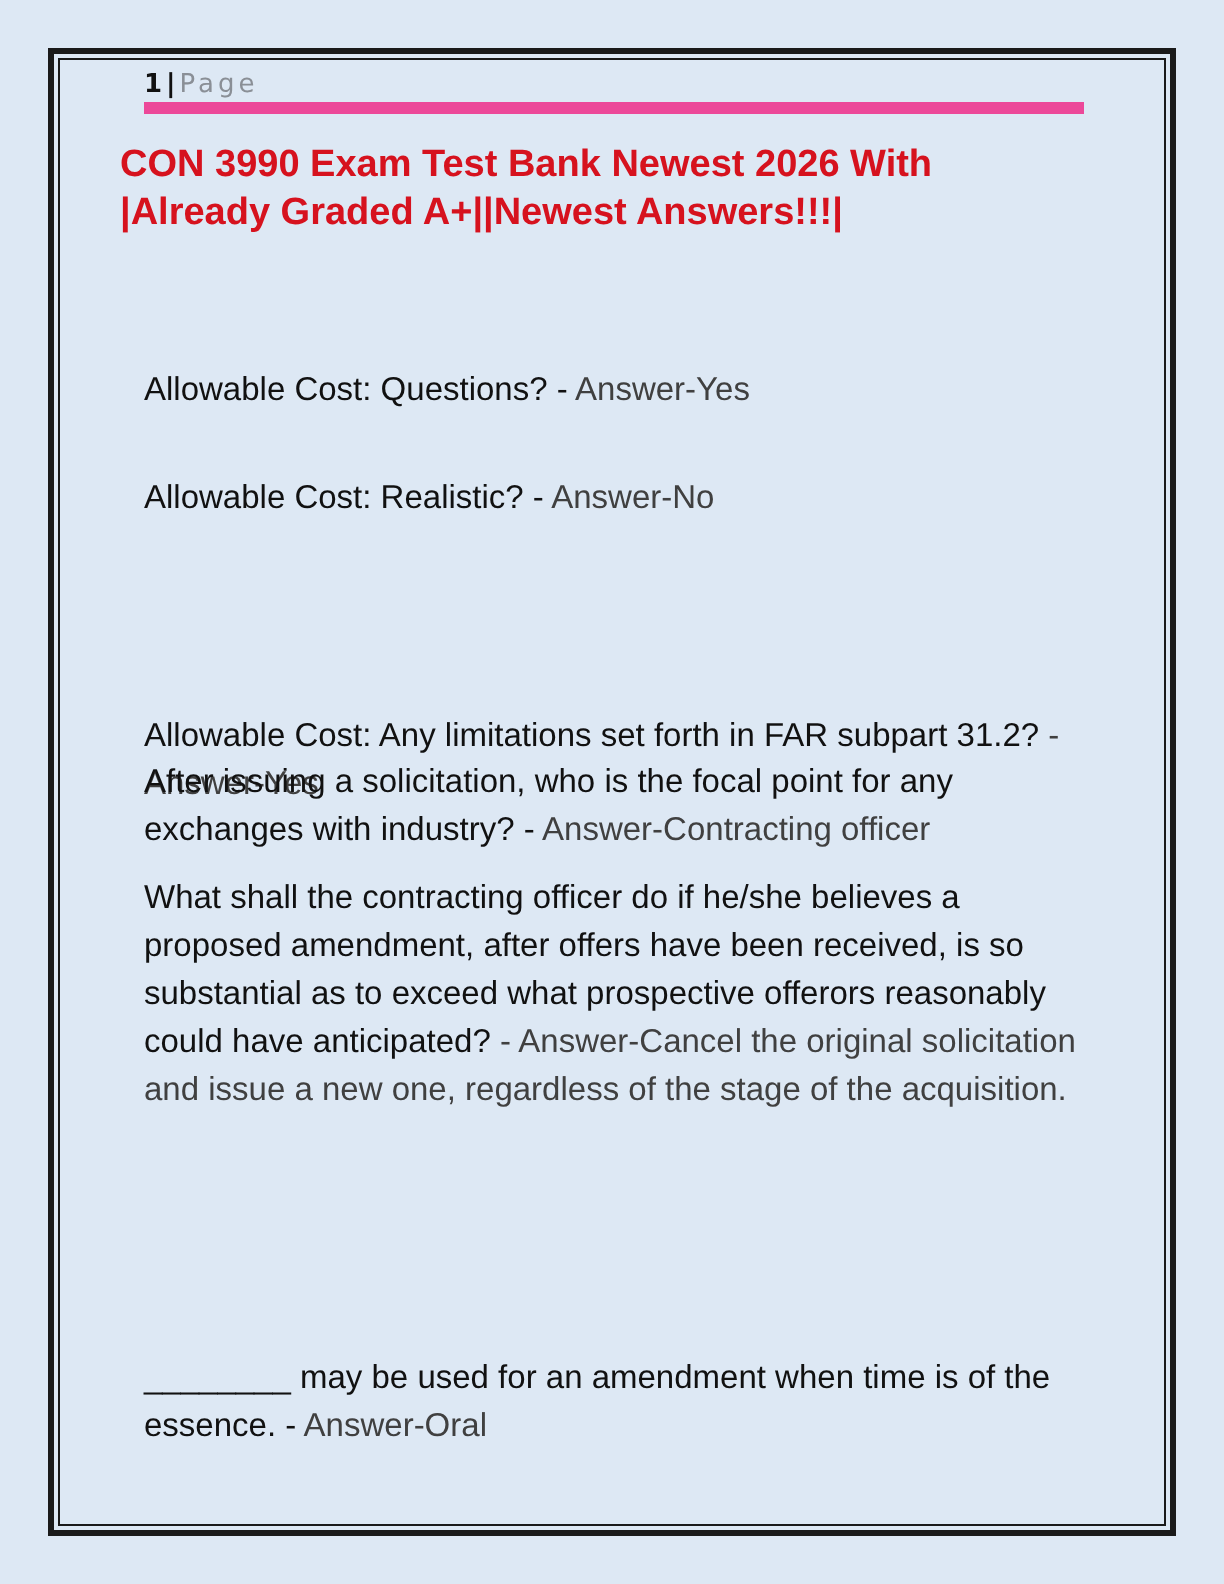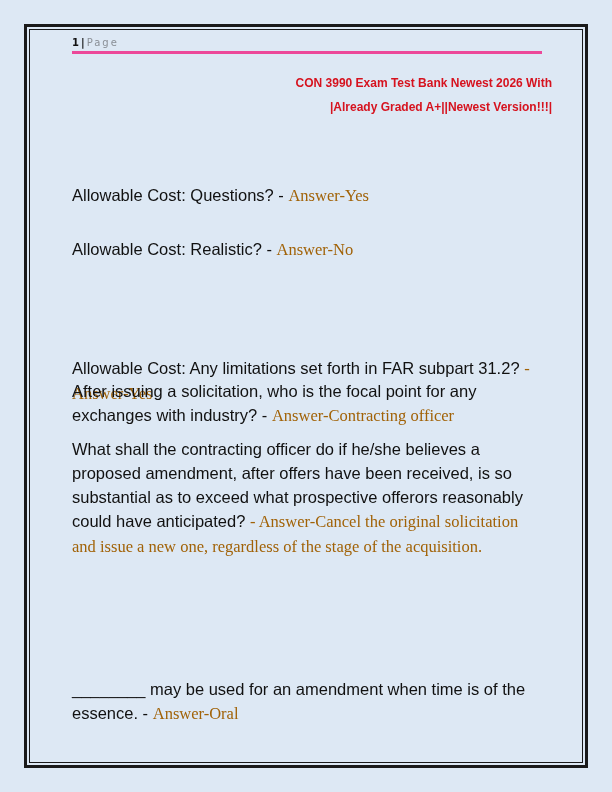--- a/index.html
+++ b/index.html
@@ -31,75 +31,74 @@
       height: 734px;
       box-sizing: border-box;
       border: 1px solid #1a1a1a;
     }
     .header {
       position: absolute;
       left: 72px;
       top: 36px;
       width: 470px;
       height: 15px;
-      border-bottom: 3px solid #ec4899;
+      border-bottom: 6px solid #ec4899;
       font-family: "DejaVu Sans", sans-serif;
-      font-size: 10px;
+      font-size: 13px;
       line-height: 14px;
     }
     .header .num {
       font-weight: bold;
       color: #111;
     }
     .header .sep {
       font-weight: bold;
       color: #111;
       margin: 0 2px;
     }
     .header .word {
       color: #8a8f96;
       letter-spacing: 2px;
     }
     .title {
       position: absolute;
       left: 60px;
       top: 71px;
       width: 492px;
-      text-align: right;
+      text-align: left;
       color: #d6121e;
       font-weight: bold;
-      font-size: 12px;
+      font-size: 19px;
       line-height: 24px;
     }
     .qa {
       position: absolute;
       left: 72px;
       width: 472px;
       font-size: 16.5px;
       line-height: 24px;
       color: #111;
     }
     .ans {
-      color: #a16207;
-      font-family: Liberation Serif, serif;
+      color: #404040;
     }
   </style>
 </head>
 <body>
 
 <div class="page-border-outer"></div>
 <div class="page-border-inner"></div>
 
 <div class="header">
   <span class="num">1</span><span class="sep">|</span><span class="word">Page</span>
 </div>
 
 <div class="title">
   <div>CON 3990 Exam Test Bank Newest 2026 With</div>
-  <div>|Already Graded A+||Newest Version!!!|</div>
+  <div>|Already Graded A+||Newest Answers!!!|</div>
 </div>
 
 <div class="qa" style="top:183px;">
   <span>Allowable Cost: Questions? - </span><span class="ans">Answer-Yes</span>
 </div>
 
 <div class="qa" style="top:237px;">
   <span>Allowable Cost: Realistic? - </span><span class="ans">Answer-No</span>
 </div>
 

